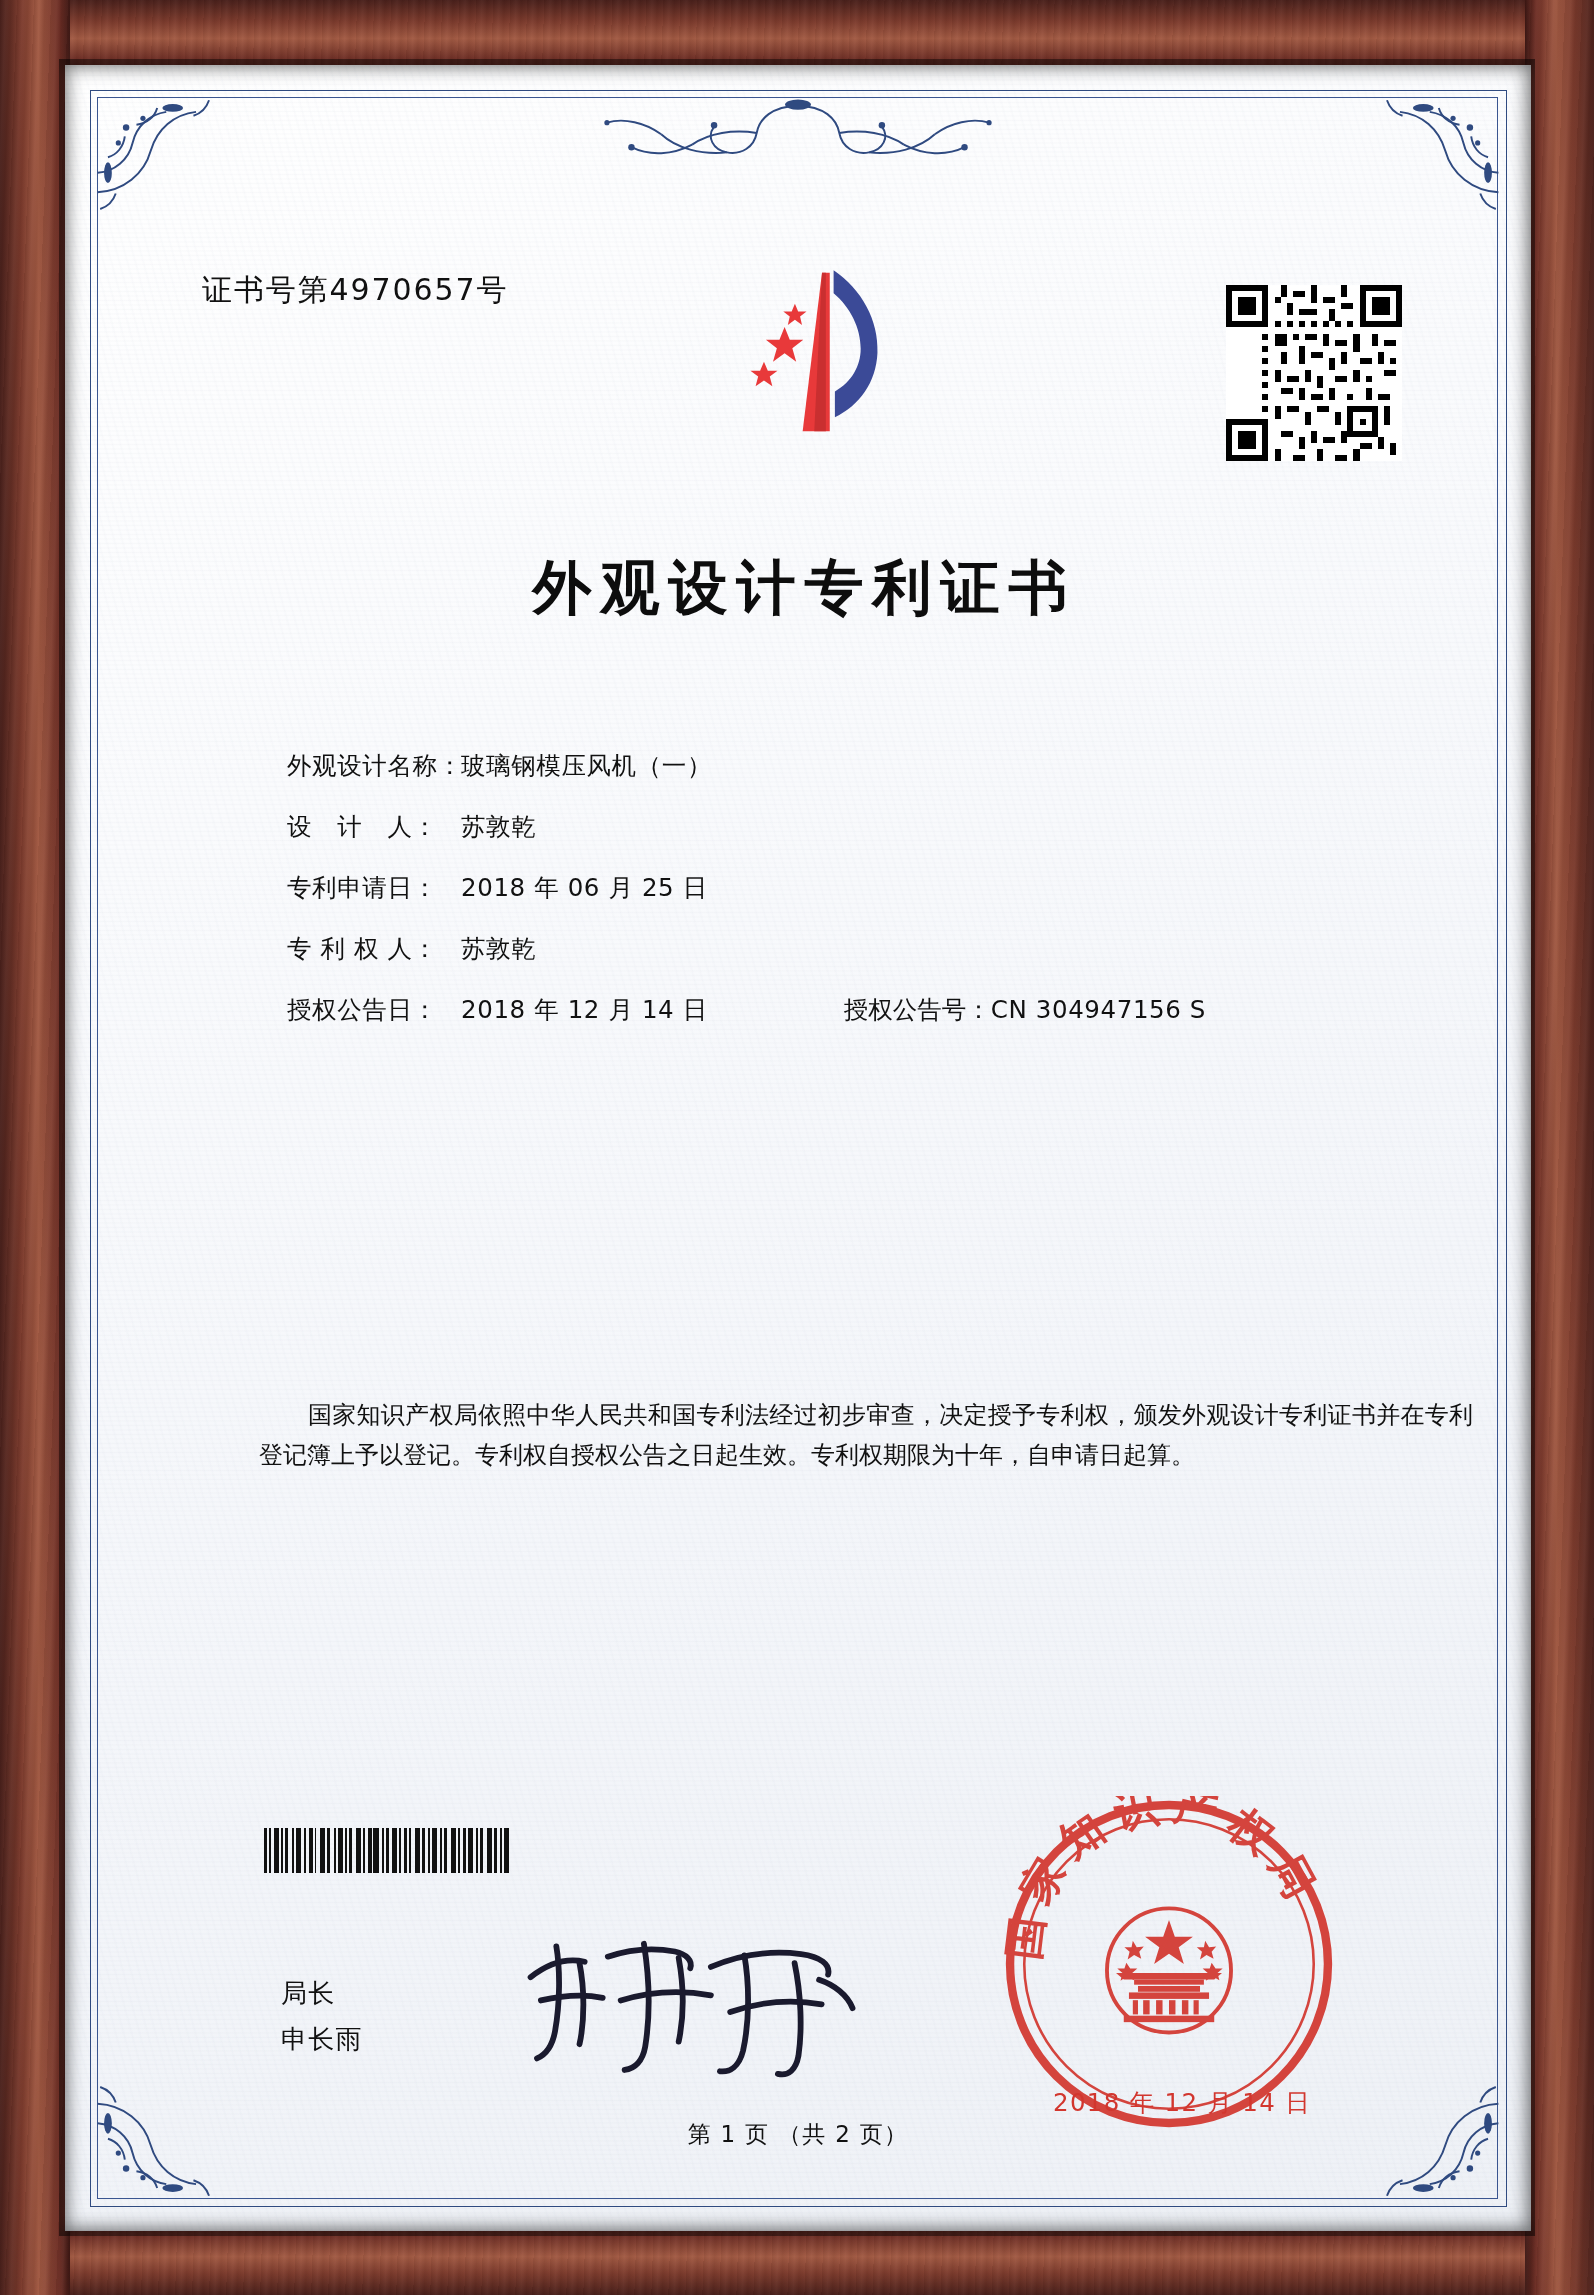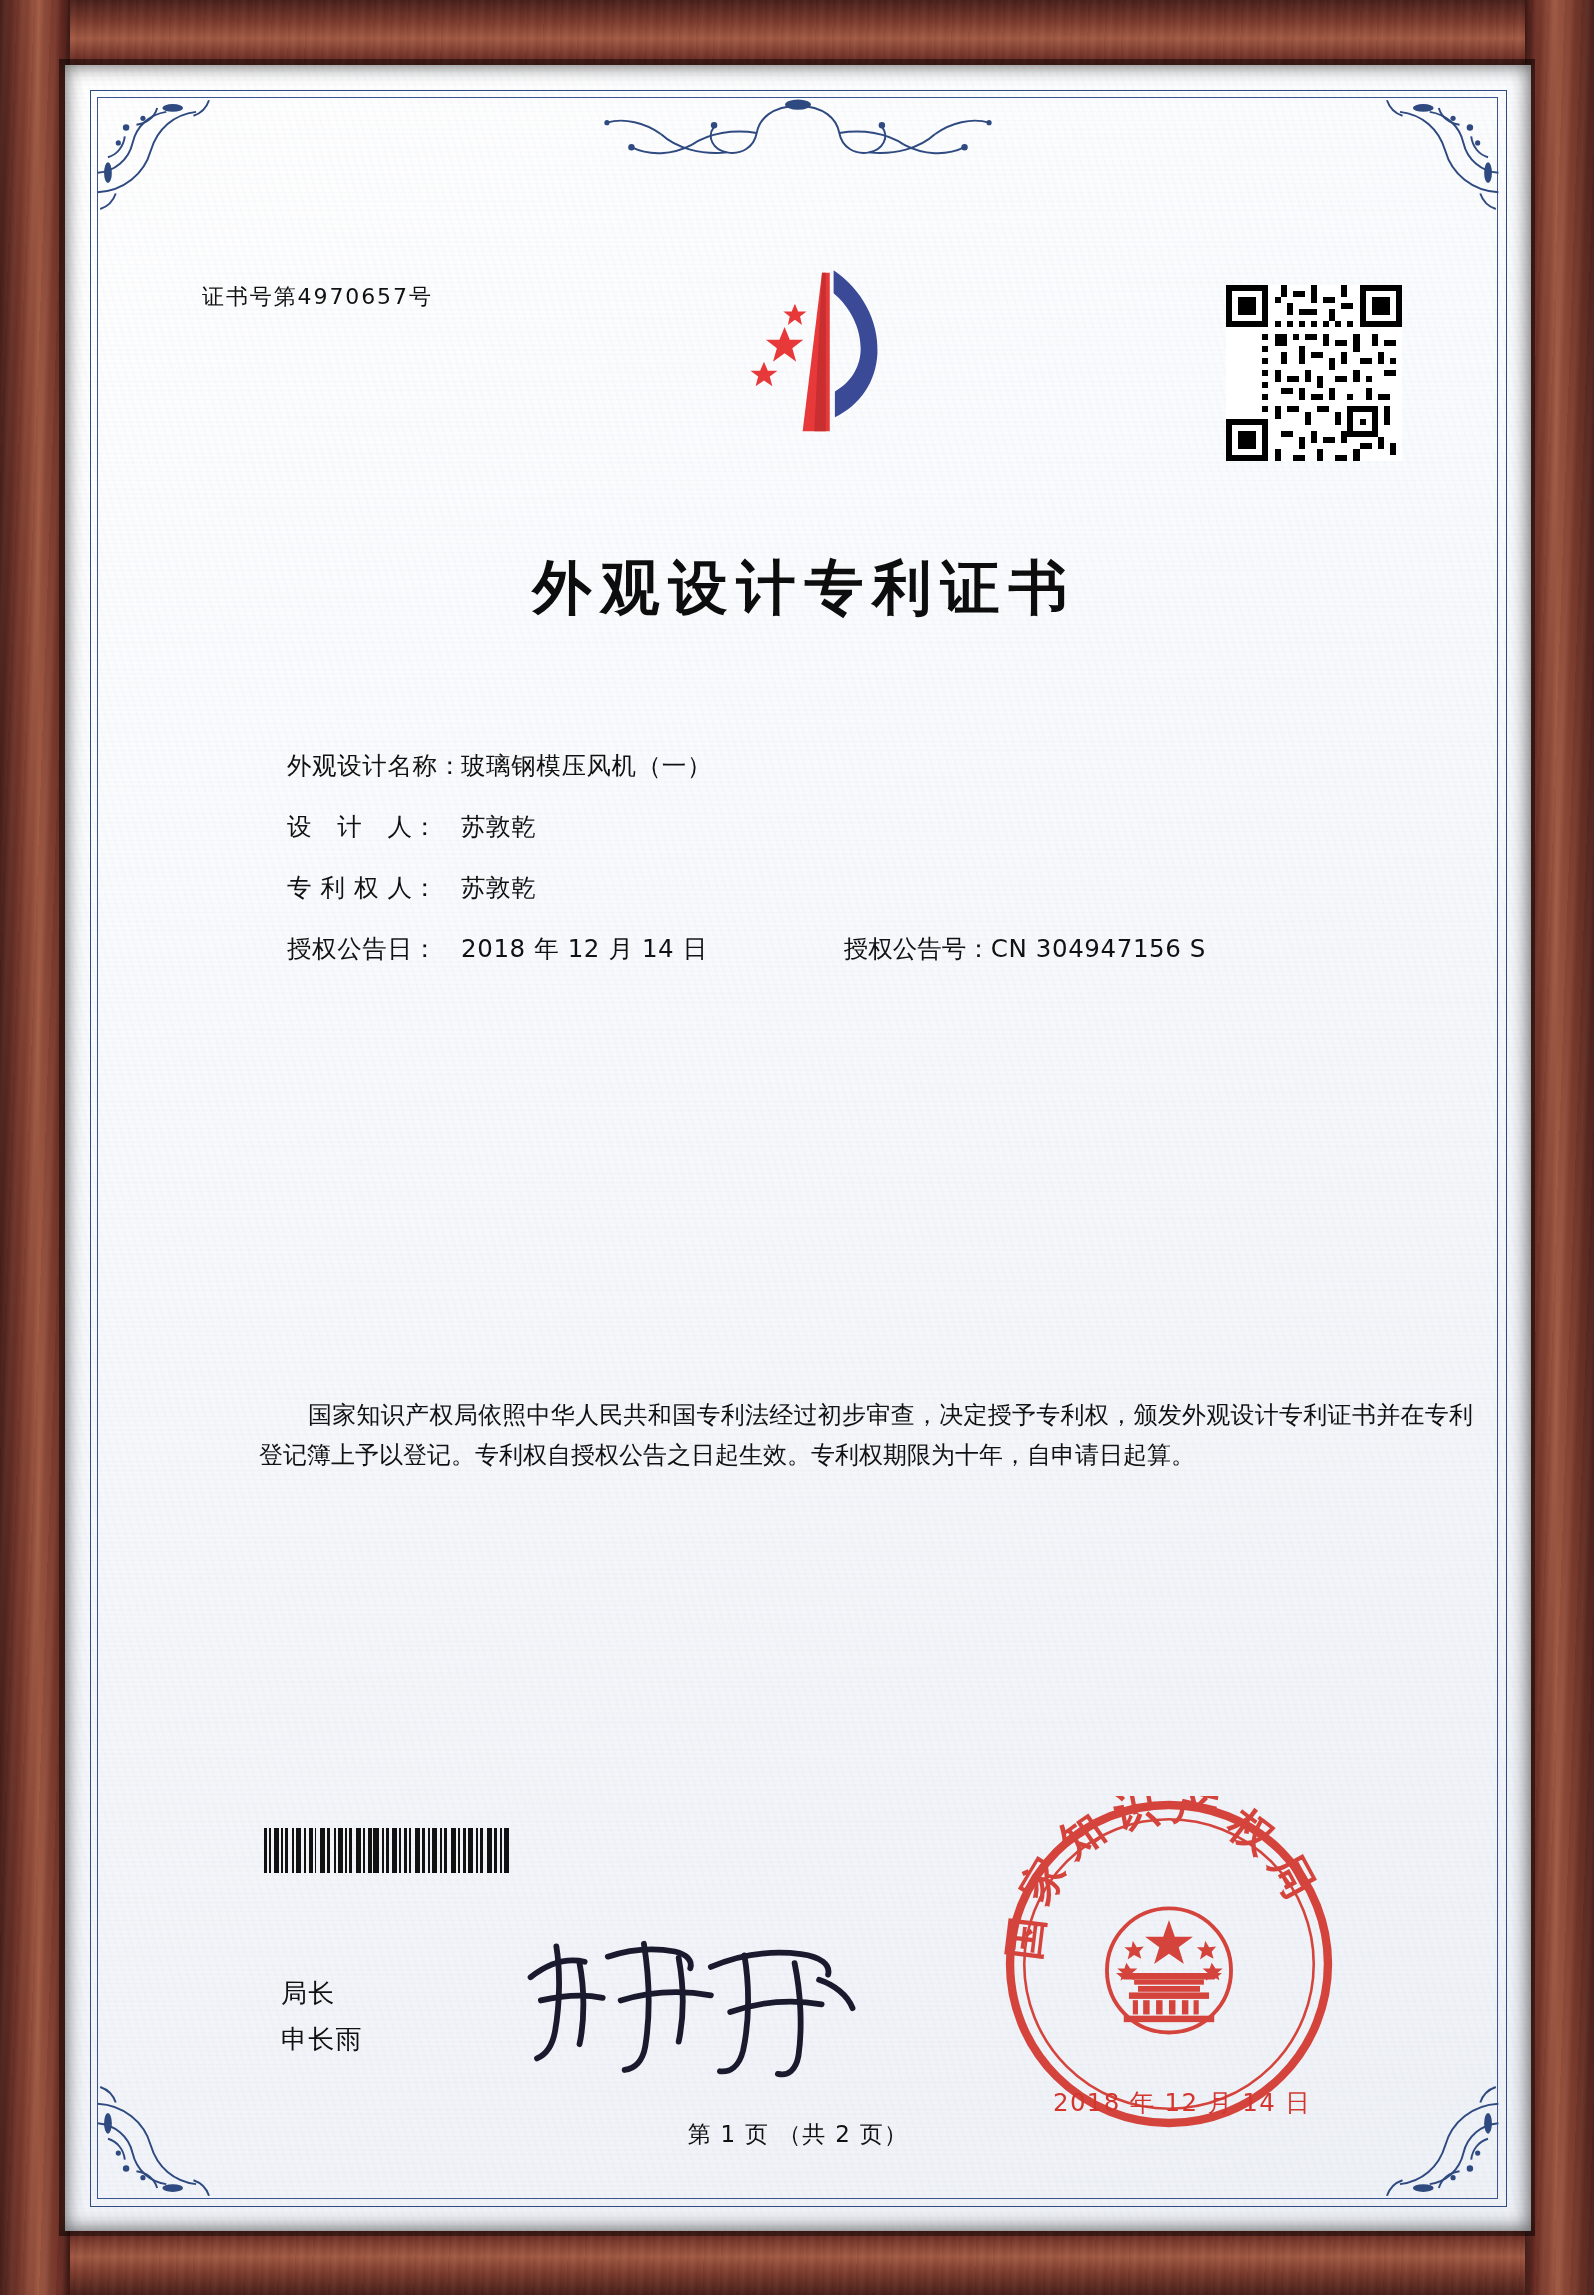--- a/index.html
+++ b/index.html
@@ -139,25 +139,24 @@
   
   .content {
     position: absolute;
     left: 0; top: 0; right: 0; bottom: 0;
   }
 
   .cert-no {
     position: absolute;
     left: 137px; top: 205px;
     font-family: "DejaVu Sans", "Liberation Sans", sans-serif;
-    font-size: 22px;
+    font-size: 30px;
     color: #111;
     letter-spacing: 1.9px;
     white-space: nowrap;
-    margin-top: 12px;
   }
 
   .emblem {
     position: absolute;
     left: 660px; top: 200px;
     width: 194px; height: 187px;
   }
 
   .qr {
     position: absolute;
@@ -511,20 +510,24 @@
     <div class="fields">
       <div class="field-row">
         <span class="f-label">外观设计名称：</span>
         <span class="f-value">玻璃钢模压风机（一）</span>
       </div>
       <div class="field-row">
         <span class="f-label">设　计　人：</span>
         <span class="f-value">苏敦乾</span>
       </div>
       <div class="field-row">
+        <span class="f-label">专利申请日：</span>
+        <span class="f-value">2018 年 06 月 25 日</span>
+      </div>
+      <div class="field-row">
         <span class="f-label">专 利 权 人：</span>
         <span class="f-value">苏敦乾</span>
       </div>
       <div class="field-row">
         <span class="f-label">授权公告日：</span>
         <span class="f-value">2018 年 12 月 14 日</span>
         <span class="f-label2">授权公告号：</span>
         <span class="f-value">CN 304947156 S</span>
       </div>
     </div>

